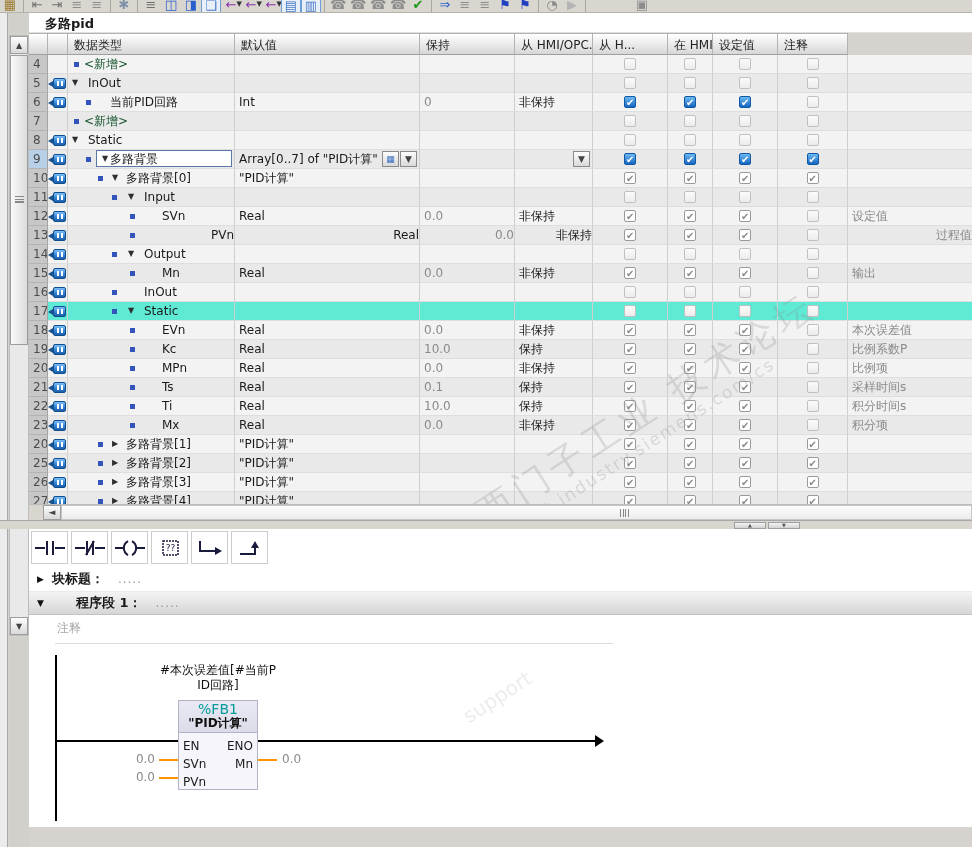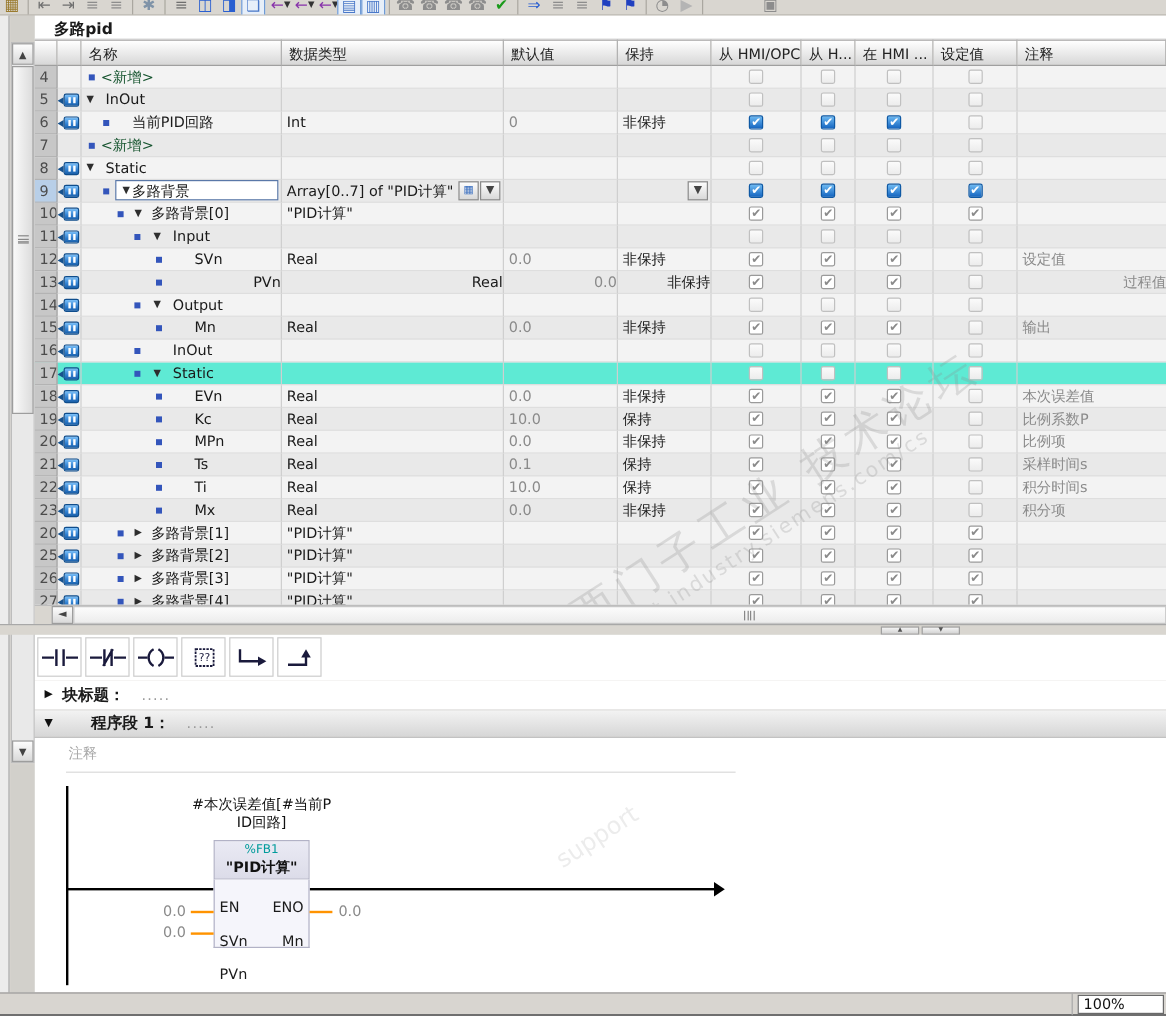--- a/index.html
+++ b/index.html
@@ -93,24 +93,24 @@
   .comment-ph { position:absolute; left:28px; top:5px; color:#a8a8a8; }
   .comment-line { position:absolute; left:26px; top:28px; width:558px; height:1px; background:#dadada; }
   .rail { position:absolute; left:26px; top:40px; width:2px; height:166px; background:#000; }
   .inst-label { position:absolute; left:109px; top:48px; width:160px; text-align:center; line-height:15px; color:#111; }
   .rung { position:absolute; top:125px; height:2px; background:#000; }
   .rung.l { left:27px; width:122px; }
   .rung.r { left:229px; width:340px; }
   .endarrow { position:absolute; left:566px; top:120px; width:0; height:0; border-top:6px solid transparent; border-bottom:6px solid transparent; border-left:9px solid #000; }
   .fb-block { position:absolute; left:149px; top:85px; width:80px; }
   .fb-head { background:linear-gradient(#eaeaf4,#dcdce9); border:1px solid #b2b2c6; text-align:center; padding:1px 0; }
-  .fb-num { color:#009b9b; font-size:10px; line-height:14px; }
+  .fb-num { color:#009b9b; font-size:14px; line-height:14px; }
   .fb-name { color:#111; font-weight:bold; font-size:12px; line-height:15px; }
   .fb-body { background:#f5f5fb; border:1px solid #b2b2c6; border-top:none; height:57px; font-size:12px; }
-  .pin-row { display:flex; justify-content:space-between; height:18px; line-height:18px; padding:14px 4px; }
+  .pin-row { display:flex; justify-content:space-between; height:18px; line-height:18px; padding:4px 4px; }
   .stub { position:absolute; width:19px; height:2px; background:#ff9300; }
   .op { position:absolute; width:30px; color:#8a8a8a; }
 
   
   #statusbar { position:absolute; left:0; top:827px; width:972px; height:20px; background:#d8d5d0; border-top:1px solid #9a9a9a; border-bottom:2px solid #6f6f6f; }
   #zoombox { position:absolute; right:2px; top:1px; width:72px; height:16px; background:#ffffff; border:1px solid #6a6a6a; padding:0 0 0 4px; line-height:15px; font-size:12px; color:#111; }
   #statusbar .vsep { position:absolute; right:78px; top:0; width:1px; height:18px; background:#a8a8a8; }
 </style>
 </head>
 <body>
@@ -166,21 +166,20 @@
   </div>
   <div class="left-col-bottom"></div>
 
   <div class="title-row">
     <span>多路pid</span>
   </div>
 
   <div id="thead">
       <div class="hcell"></div>
       <div class="hcell"></div>
-      <div class="hcell">名称</div>
       <div class="hcell">数据类型</div>
       <div class="hcell">默认值</div>
       <div class="hcell">保持</div>
       <div class="hcell">从 HMI/OPC..</div>
       <div class="hcell">从 H...</div>
       <div class="hcell">在 HMI ...</div>
       <div class="hcell">设定值</div>
       <div class="hcell">注释</div>
     </div>
   <div id="tbody">
@@ -838,18 +837,14 @@
     </div>
     <div class="stub" style="left:130px; top:144px"></div>
     <div class="stub" style="left:130px; top:162px"></div>
     <div class="stub" style="left:229px; top:144px"></div>
     <div class="op" style="left:96px; top:137px; text-align:right">0.0</div>
     <div class="op" style="left:96px; top:155px; text-align:right">0.0</div>
     <div class="op" style="left:253px; top:137px">0.0</div>
     <div class="wm wm3">support</div>
   </div>
 
-  <div id="statusbar">
-    <div class="vsep"></div>
-    <div id="zoombox">100%</div>
-  </div>
 
 </div>
 
 </body></html>

